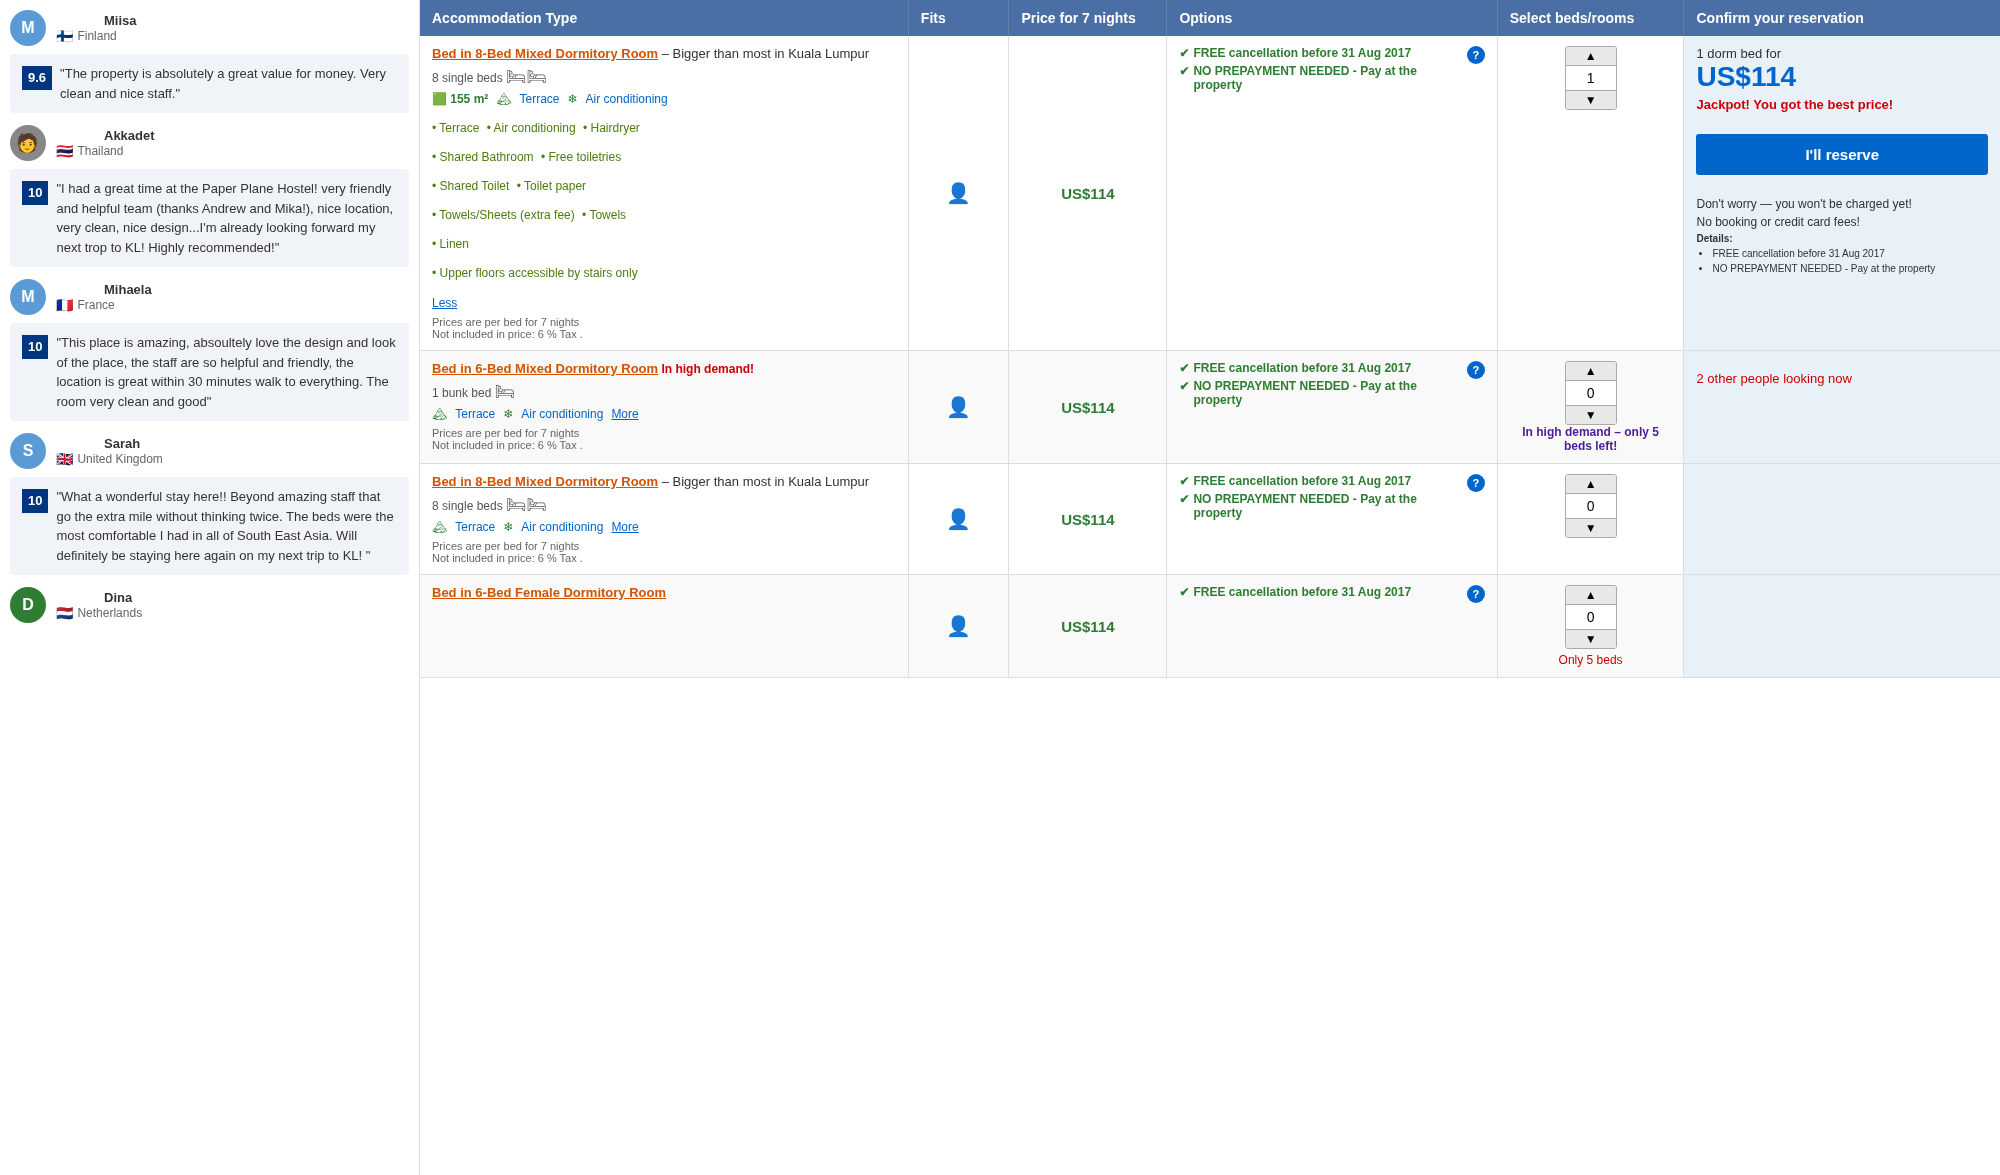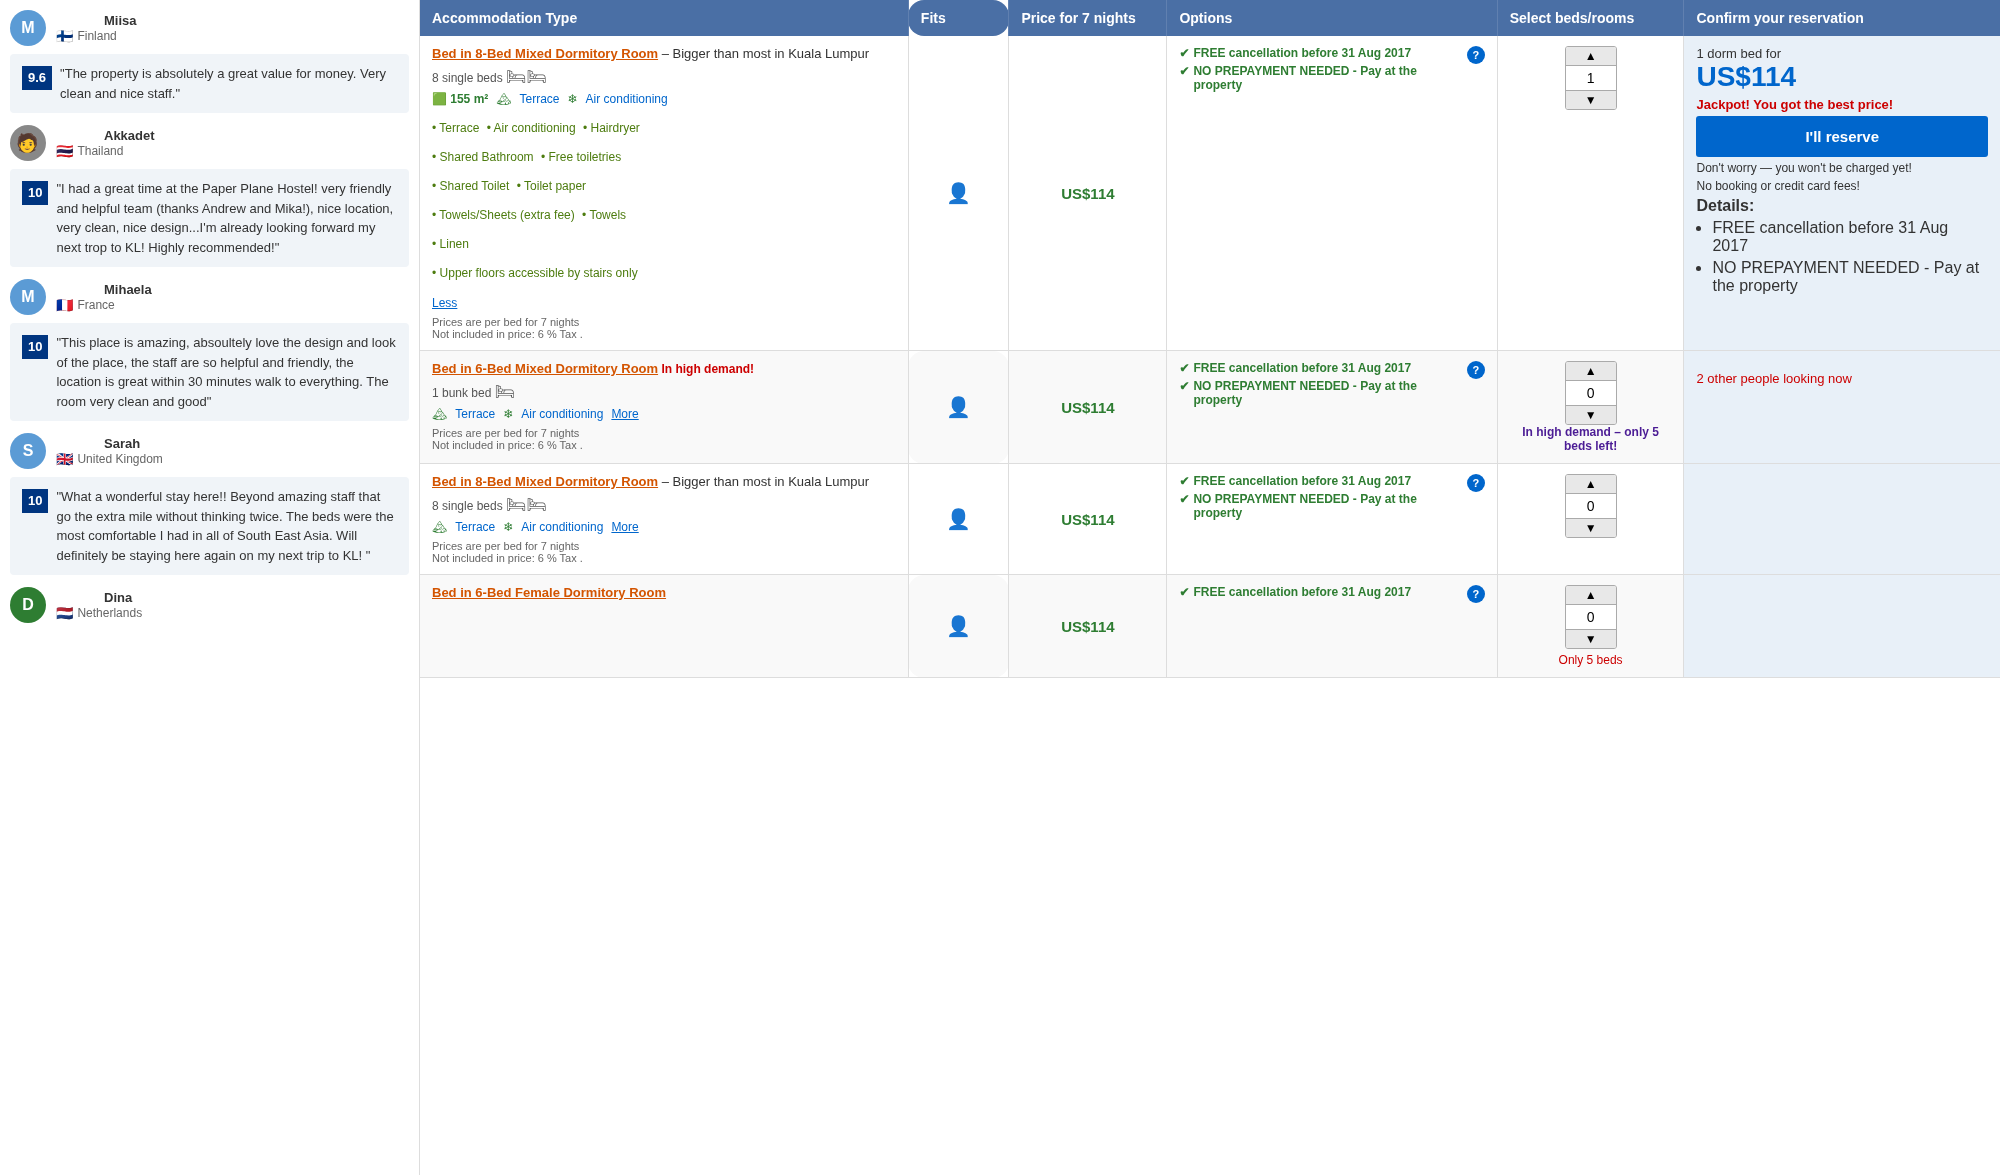--- a/index.html
+++ b/index.html
@@ -22,21 +22,21 @@
     
     .main-content { flex: 1; display: flex; flex-direction: column; }
     
     
     .booking-table { width: 100%; border-collapse: collapse; }
     
     .booking-table thead th { background: #4a6fa5; color: #fff; padding: 10px 12px; text-align: left; font-size: 14px; font-weight: bold; border-right: 1px solid #6080b0; vertical-align: middle; }
     .booking-table thead th:last-child { border-right: none; }
     
     .col-type { width: 340px; }
-    .col-fits { width: 70px; text-align: center; border-radius: 16px; }
+    .col-fits { width: 70px; text-align: center; }
     .col-price { width: 110px; text-align: center; }
     .col-options { width: 230px; }
     .col-select { width: 130px; text-align: center; }
     .col-confirm { width: 220px; }
     
     .booking-table td { padding: 10px 12px; border-bottom: 1px solid #ddd; border-right: 1px solid #ddd; vertical-align: top; }
     .booking-table td:last-child { border-right: none; }
     
     .room-row { background: #fff; }
     .room-row:nth-child(even) { background: #f9f9f9; }
@@ -78,24 +78,24 @@
     
     .demand-warning { color: #4c1d95; font-size: 12px; margin-top: 0; font-weight: bold; }
     .only-left { color: #cc0000; font-size: 12px; margin-top: 4px; }
     
     
     .confirm-cell { background: #e8f0f8; }
     .confirm-main { font-size: 13px; color: #333; }
     .confirm-price { color: #0066cc; font-size: 28px; font-weight: bold; }
     .confirm-best { color: #cc0000; font-weight: bold; font-size: 13px; margin: 4px 0; }
     
-    .reserve-btn { background: #0066cc; color: #fff; border: none; padding: 12px 20px; font-size: 15px; font-weight: bold; cursor: pointer; border-radius: 3px; width: 100%; margin: 0 0; }
+    .reserve-btn { background: #0066cc; color: #fff; border: none; padding: 12px 20px; font-size: 15px; font-weight: bold; cursor: pointer; border-radius: 3px; width: 100%; margin: 18px 0; }
     
     .confirm-note { font-size: 12px; color: #333; margin: 4px 0; }
-    .confirm-details { font-size: 16px; color: #333; }
+    .confirm-details { font-size: 10px; color: #333; }
     .confirm-details ul { padding-left: 16px; margin-top: 4px; }
     .confirm-details li { margin-bottom: 4px; }
     
     .looking-now { color: #cc0000; font-size: 13px; margin-top: 10px; }
     
     .beds-icon { font-size: 16px; }
     
     .flag { font-size: 14px; }
   </style>
 </head>

